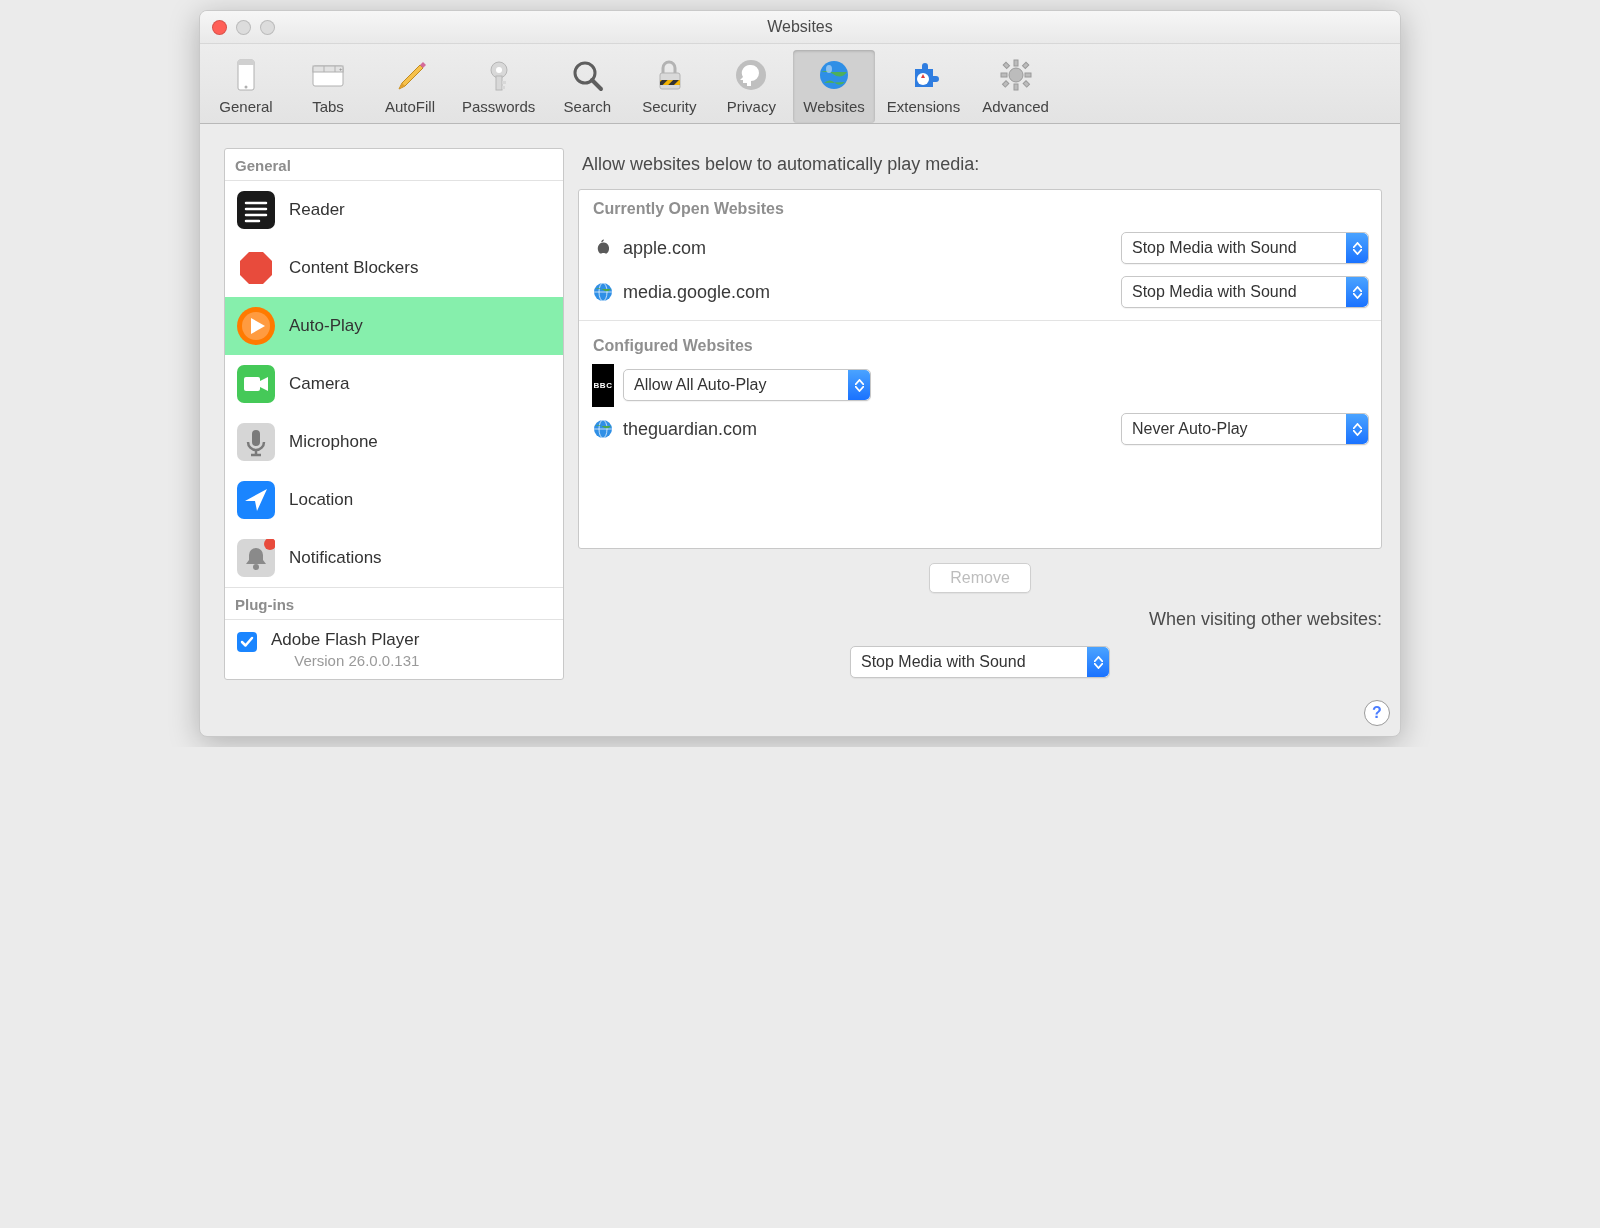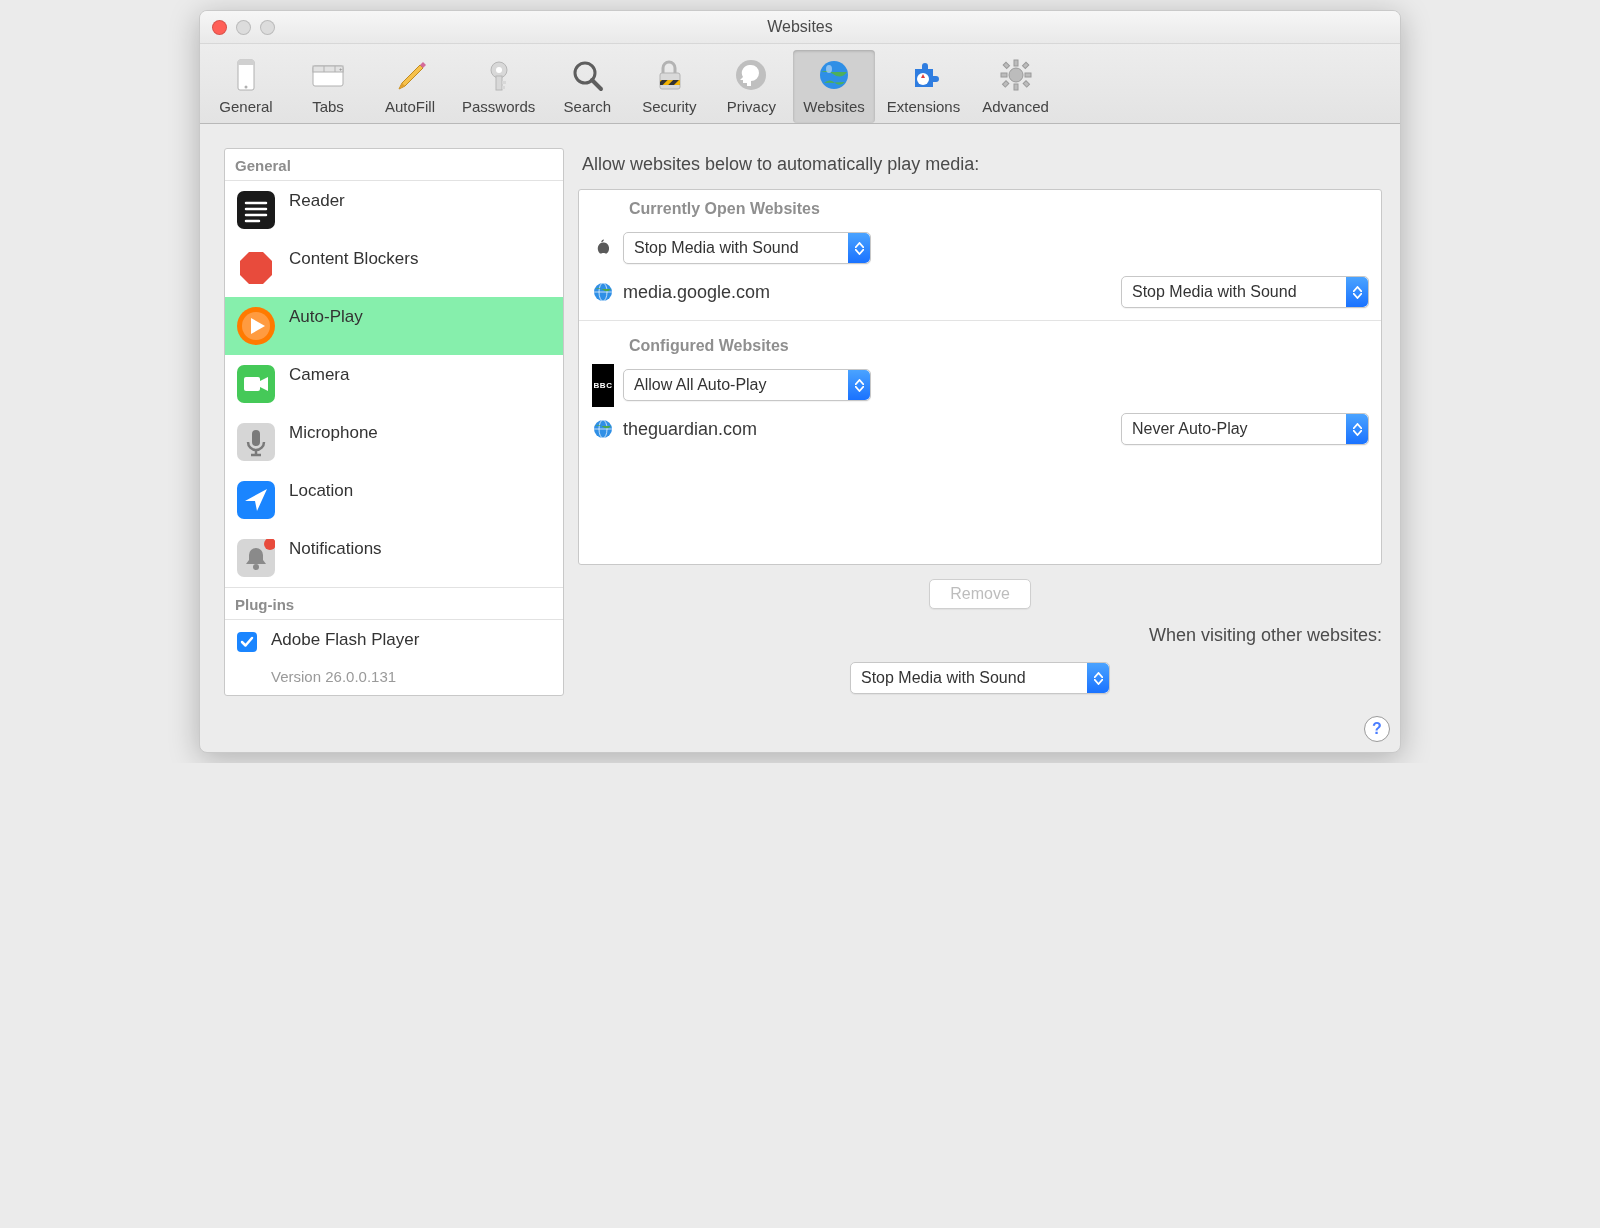--- a/index.html
+++ b/index.html
@@ -12,32 +12,32 @@
 .tl.grn{background:#dcdcdc;}
 .title{position:absolute;left:0;right:0;text-align:center;font-size:16px;color:#4a4a4a;}
 .toolbar{display:flex;align-items:flex-end;padding:6px 6px 0 6px;gap:2px;border-bottom:1px solid #b8b8b8;background:linear-gradient(#ededed,#e3e3e3);}
 .tbtn{display:flex;flex-direction:column;align-items:center;padding:6px 10px 8px;border-radius:4px;min-width:60px;}
 .tbtn.active{background:#d0d0d0;box-shadow:inset 0 1px 3px rgba(0,0,0,0.2);}
 .tbtn .ic{width:38px;height:38px;display:flex;align-items:center;justify-content:center;margin-bottom:4px;}
 .tbtn .lbl{font-size:15px;color:#444;}
 .body{display:flex;padding:24px 18px 16px 24px;gap:14px;}
 .sidebar{width:338px;background:#fff;border:1px solid #c8c8c8;border-radius:3px;display:flex;flex-direction:column;}
 .shdr{font-size:15px;color:#8d8d8d;font-weight:600;padding:8px 10px 6px;border-bottom:1px solid #e2e2e2;}
-.sitem{display:flex;align-items:flex-start;gap:14px;padding:10px 12px;font-size:17px;color:#333;}
+.sitem{display:flex;align-items:center;gap:14px;padding:10px 12px;font-size:17px;color:#333;}
 .sitem.sel{background:#86efac;}
 .sic{width:38px;height:38px;border-radius:7px;display:flex;align-items:center;justify-content:center;flex:0 0 38px;}
 .plugin{display:flex;align-items:flex-start;gap:14px;padding:10px 12px;}
 .chk{width:20px;height:20px;border-radius:4px;background:#1a85ff;display:flex;align-items:center;justify-content:center;margin-top:2px;flex:0 0 20px;}
 .chk svg{width:14px;height:14px;}
 .ptxt .pn{font-size:17px;color:#333;}
-.ptxt .pv{font-size:15px;color:#9a9a9a;margin-top:18px;}
+.ptxt .pv{font-size:15px;color:#9a9a9a;margin-top:2px;text-align:right;}
 .main{flex:1;display:flex;flex-direction:column;}
 .mhdr{font-size:18px;color:#4b4b4b;margin:6px 0 14px 4px;}
 .panel{flex:1;background:#fff;border:1px solid #c8c8c8;border-radius:3px;overflow:hidden;}
-.grp{font-size:16px;color:#8f8f8f;font-weight:600;padding:10px 14px 8px;margin-left:36px;}
+.grp{font-size:16px;color:#8f8f8f;font-weight:600;padding:10px 14px 8px;}
 .row{display:flex;align-items:center;padding:6px 12px 6px 14px;gap:10px;}
 .row .fav{width:20px;height:20px;flex:0 0 20px;display:flex;align-items:center;justify-content:center;}
 .row .dom{flex:1;font-size:18px;color:#3a3a3a;}
 .sel-wrap{width:248px;}
 .selbox{position:relative;height:30px;background:#fff;border:1px solid #c7c7c7;border-radius:5px;display:flex;align-items:center;box-shadow:0 1px 1px rgba(0,0,0,0.05);}
 .selbox .sv{flex:1;padding:0 10px;font-size:16px;color:#333;white-space:nowrap;overflow:hidden;}
 .selbox .ar{width:22px;align-self:stretch;background:linear-gradient(#4aa3ff,#1a72ff);border-top-right-radius:5px;border-bottom-right-radius:5px;display:flex;flex-direction:column;align-items:center;justify-content:center;gap:1px;}
 .selbox .ar svg{width:9px;height:6px;}
 .sep{height:1px;background:#e3e3e3;margin:6px 0;}
 .footer{display:flex;align-items:center;gap:16px;padding:14px 0 2px 0;flex-direction:column;}
@@ -358,20 +358,21 @@
       <div class="mhdr">Allow websites below to automatically play media:</div>
       <div class="panel">
         <div class="grp">Currently Open Websites</div>
         <div id="open-rows">
             <div class="row">
               <div class="fav">
                 <svg width="18" height="18" viewBox="0 0 20 20">
                   <use href="#i-apple"></use>
                 </svg>
               </div>
+  <div class="dom">apple.com</div>
   <div class="sel-wrap">
                 <div class="selbox">
     <div class="sv">Stop Media with Sound</div>
     <div class="ar">
                     <svg viewBox="0 0 9 6">
                       <use href="#i-up"></use>
                     </svg>
                     <svg viewBox="0 0 9 6">
                       <use href="#i-dn"></use>
                     </svg>

